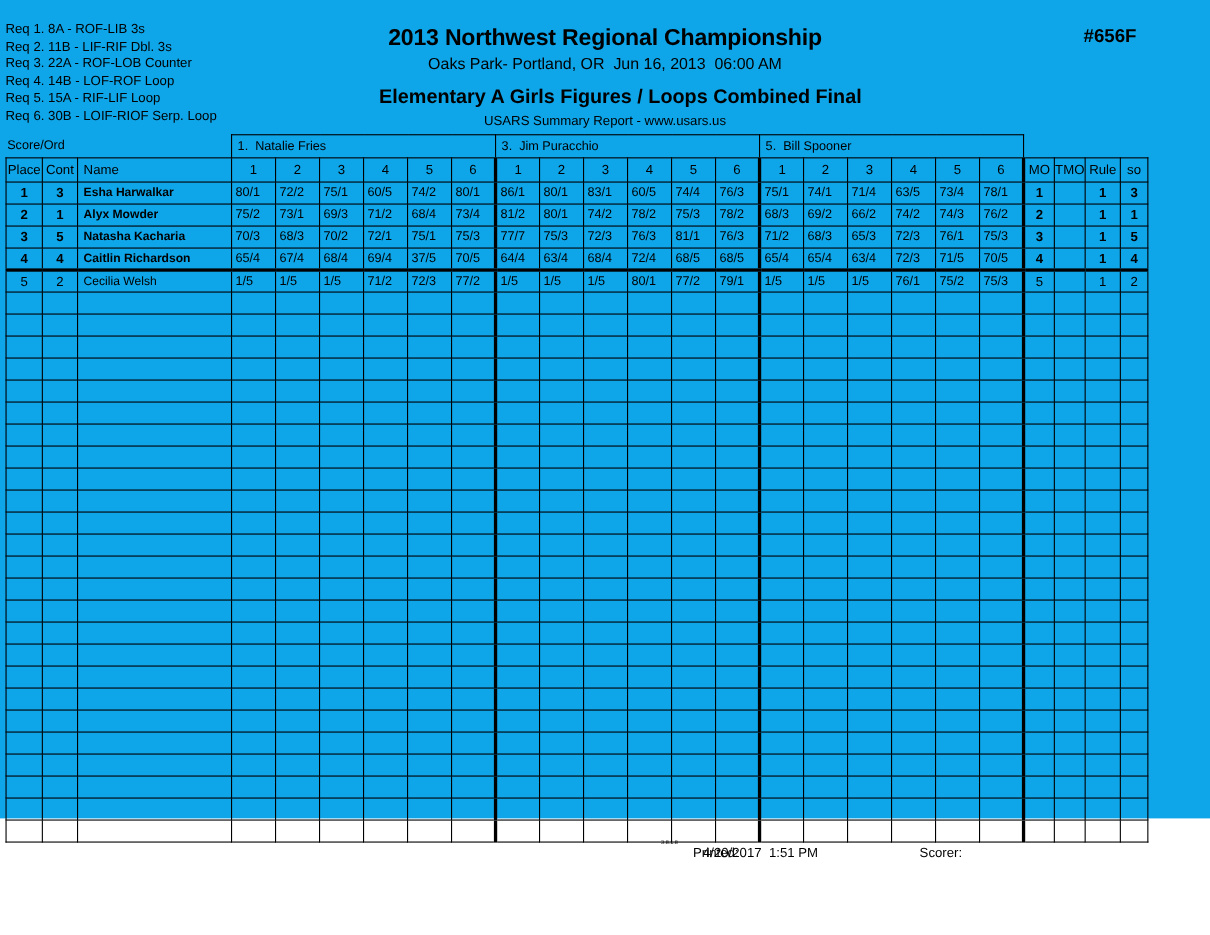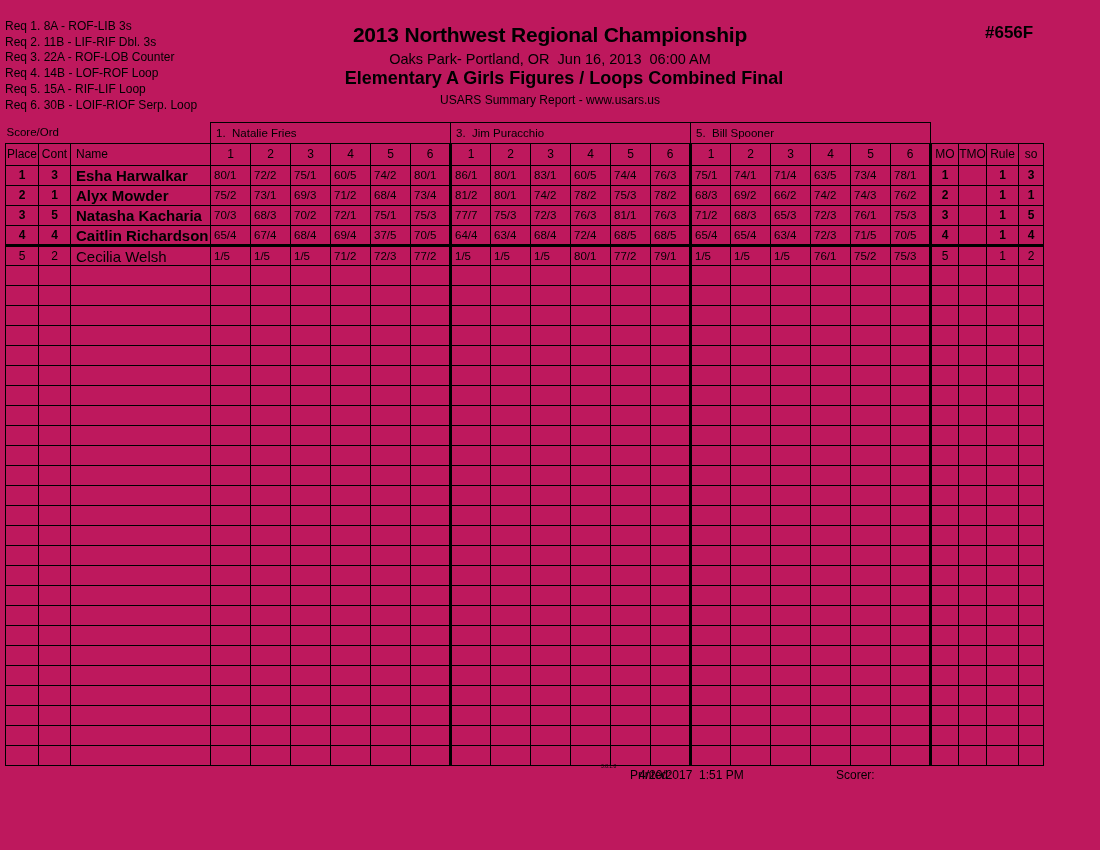--- a/index.html
+++ b/index.html
@@ -3,30 +3,30 @@
 <meta charset="utf-8">
 <style>
   * { margin:0; padding:0; box-sizing:border-box; }
   html,body { background:#fff; }
   body {
     width:1100px; height:850px;
     color:#000;
     font-family:"Liberation Sans","DejaVu Sans",sans-serif;
     position:relative; overflow:hidden;
   }
-  .page { position:relative; width:1100px; height:850px; background:#be185d; }
+  .page { position:relative; width:1100px; height:744px; background:#0ea5e9; }
 
   
   .req-list { position:absolute; left:5px; top:19px; }
   .req-line { font-size:12px; line-height:15.7px; white-space:pre; }
 
   
   .title-block { position:absolute; left:0; top:23px; width:1100px; text-align:center; }
   .t1 { font-size:21px; font-weight:bold; letter-spacing:-0.2px; margin-bottom:4px; white-space:pre; }
-  .t2 { font-size:14.5px; margin-bottom:1px; white-space:pre; }
+  .t2 { font-size:14.5px; margin-bottom:11px; white-space:pre; }
   .t3 { font-size:18px; font-weight:bold; margin-bottom:4px; white-space:pre;padding-left:28px; }
   .t4 { font-size:12px; white-space:pre; }
 
   .doc-number { position:absolute; left:985px; top:23px; font-size:17px; font-weight:bold; }
 
   
   table.score-table {
     position:absolute; left:5px; top:122px;
     border-collapse:collapse; table-layout:fixed;border-radius:26px;
   }
@@ -36,21 +36,21 @@
     text-align:center; vertical-align:middle;
     padding:0; height:20px; line-height:13px;
     overflow:hidden; white-space:pre;
   }
   tr.judge-row td { height:21px; }
   td.nb { border:none; }
   td.corner { text-align:left; padding-left:1px; font-size:11.5px; }
   td.jbox { text-align:left; padding-left:5px; font-size:11.5px;margin-top:30px; }
   tr.header-row th { height:22px; }
   th.h-name, td.name-cell { text-align:left; padding-left:5px; }
-  td.name-cell { font-size:15px;margin-top:21px; }
+  td.name-cell { font-size:11px;margin-top:21px; }
   td.score-cell { text-align:left; padding-left:3px; font-size:11.5px; }
   td.bold { font-weight:bold; }
   .thickL { border-left:3px solid #000 !important; }
   tr.cut td { border-bottom:3px solid #000; }
 
   
   .footer span { position:absolute; font-size:12px; white-space:pre; }
   .f-version { left:601px; top:764px; font-size:5px !important; line-height:5px; }
   .f-printed { left:630px; top:768px; }
   .f-printed .pv { margin-left:9px; }

